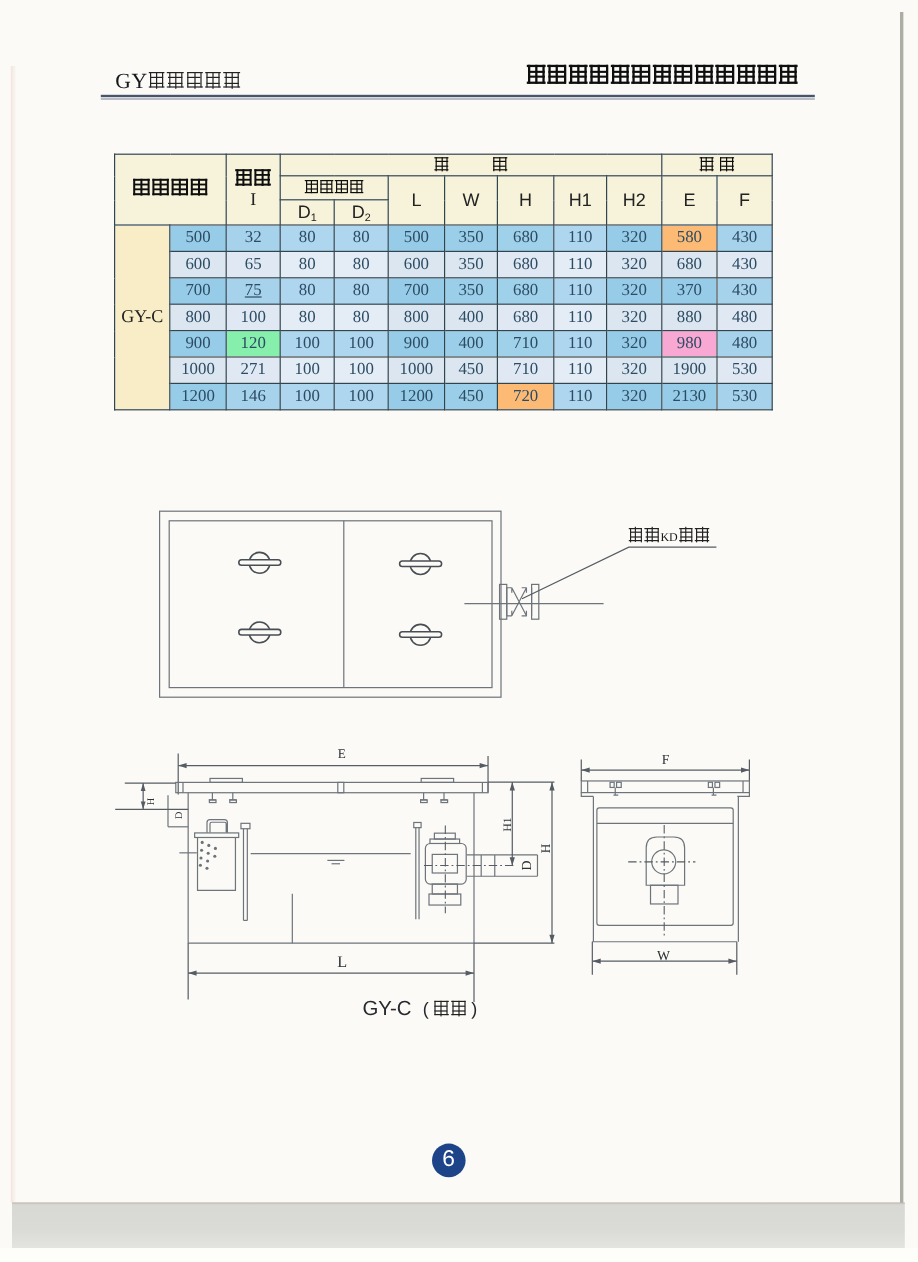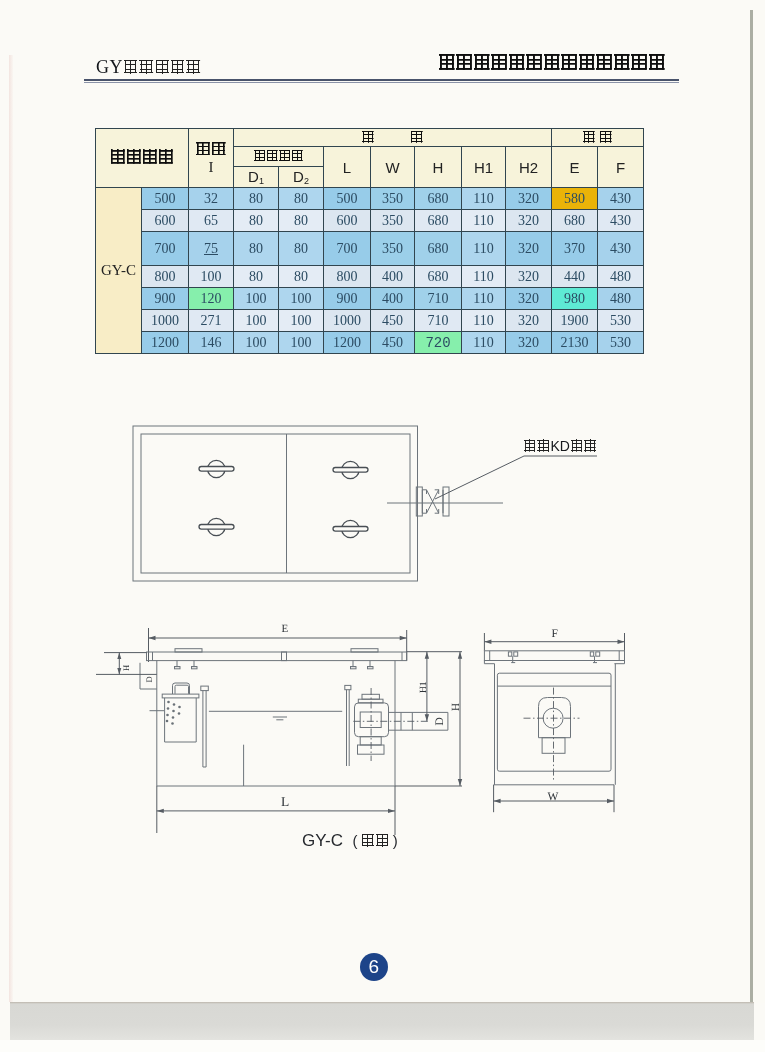--- a/index.html
+++ b/index.html
@@ -97,39 +97,39 @@
   <td class="hd" rowspan="7" style="font-family:'Liberation Serif',serif;font-size:15px;background:#f8edc6;">GY-C</td>
   <td style="background:#97cce9;">500</td>
           <td style="background:#a6d2ec;">32</td>
           <td style="background:#aed6ee;">80</td>
           <td style="background:#aed6ee;">80</td>
           <td style="background:#97cce9;">500</td>
           <td style="background:#9bcfe9;">350</td>
           <td style="background:#a0d1ea;">680</td>
           <td style="background:#aed6ee;">110</td>
           <td style="background:#97cce9;">320</td>
-          <td style="background:#eab308;">580</td>
+          <td style="background:#fdba74;">580</td>
           <td style="background:#a6d2ec;">430</td>
 </tr>
 
 <tr style="height:22px;">
   <td style="background:#dce6f0;">600</td>
           <td style="background:#e0e9f3;">65</td>
           <td style="background:#e4ecf5;">80</td>
           <td style="background:#e4ecf5;">80</td>
           <td style="background:#dce6f0;">600</td>
           <td style="background:#dce6f0;">350</td>
           <td style="background:#e0e9f3;">680</td>
           <td style="background:#e4ecf5;">110</td>
           <td style="background:#dce6f0;">320</td>
           <td style="background:#dce6f0;">680</td>
           <td style="background:#e0e9f3;">430</td>
 </tr>
 
-<tr style="height:34px;">
+<tr style="height:22px;">
   <td style="background:#97cce9;">700</td>
           <td style="background:#a6d2ec;text-decoration:underline;">75</td>
           <td style="background:#aed6ee;">80</td>
           <td style="background:#aed6ee;">80</td>
           <td style="background:#97cce9;">700</td>
           <td style="background:#9bcfe9;">350</td>
           <td style="background:#a0d1ea;">680</td>
           <td style="background:#aed6ee;">110</td>
           <td style="background:#97cce9;">320</td>
           <td style="background:#97cce9;">370</td>
@@ -139,35 +139,35 @@
 <tr style="height:22px;">
   <td style="background:#dce6f0;">800</td>
           <td style="background:#e0e9f3;">100</td>
           <td style="background:#e4ecf5;">80</td>
           <td style="background:#e4ecf5;">80</td>
           <td style="background:#dce6f0;">800</td>
           <td style="background:#dce6f0;">400</td>
           <td style="background:#e0e9f3;">680</td>
           <td style="background:#e4ecf5;">110</td>
           <td style="background:#dce6f0;">320</td>
-          <td style="background:#dce6f0;">440</td>
+          <td style="background:#dce6f0;">880</td>
           <td style="background:#e0e9f3;">480</td>
 </tr>
 
 <tr style="height:22px;">
   <td style="background:#97cce9;">900</td>
           <td style="background:#86efac;">120</td>
           <td style="background:#aed6ee;">100</td>
           <td style="background:#aed6ee;">100</td>
           <td style="background:#97cce9;">900</td>
           <td style="background:#9bcfe9;">400</td>
           <td style="background:#a0d1ea;">710</td>
           <td style="background:#aed6ee;">110</td>
           <td style="background:#97cce9;">320</td>
-          <td style="background:#5eead4;">980</td>
+          <td style="background:#f9a8d4;">980</td>
           <td style="background:#a6d2ec;">480</td>
 </tr>
 
 <tr style="height:22px;">
   <td style="background:#dce6f0;">1000</td>
           <td style="background:#e0e9f3;">271</td>
           <td style="background:#e4ecf5;">100</td>
           <td style="background:#e4ecf5;">100</td>
           <td style="background:#dce6f0;">1000</td>
           <td style="background:#dce6f0;">450</td>
@@ -178,21 +178,21 @@
           <td style="background:#e0e9f3;">530</td>
 </tr>
 
 <tr style="height:22px;">
   <td style="background:#97cce9;">1200</td>
           <td style="background:#a6d2ec;">146</td>
           <td style="background:#aed6ee;">100</td>
           <td style="background:#aed6ee;">100</td>
           <td style="background:#97cce9;">1200</td>
           <td style="background:#9bcfe9;">450</td>
-          <td style="background:#86efac;font-family:Liberation Mono, monospace;">720</td>
+          <td style="background:#fdba74;">720</td>
           <td style="background:#aed6ee;">110</td>
           <td style="background:#97cce9;">320</td>
           <td style="background:#97cce9;">2130</td>
           <td style="background:#a6d2ec;">530</td>
 </tr>
 </tbody>
     </table>
 </div>
 
 <svg class="abs" style="left:0;top:400px;" width="765" height="460" viewBox="0 400 765 460" fill="none" stroke="#6d747b" stroke-width="1" font-family="'Liberation Sans',sans-serif" text-rendering="geometricPrecision">
@@ -421,18 +421,18 @@
 <g stroke="#565c63">
 <line x1="493.6" y1="784.8" x2="493.6" y2="812.2"></line>
 <line x1="614" y1="784.8" x2="614" y2="812.2"></line>
 <line x1="493.6" y1="801" x2="614" y2="801"></line>
 <path d="M493.6 801 l7 -2.2 v4.4 z M614 801 l-7 -2.2 v4.4 z" fill="#565c63" stroke="none"></path>
 </g>
 
 <text x="547.5" y="800" font-size="11.5" font-family="'Liberation Serif',serif" fill="#2e3338" stroke="none">W</text>
 </svg>
 
-<div class="abs" style="left:523px;top:438px;font-size:14px;color:#16181c;"><span class="cj"></span><span class="cj"></span><span style="font-family:Liberation Sans, sans-serif;font-size:14px;">KD</span><span class="cj"></span><span class="cj"></span></div>
+<div class="abs" style="left:523px;top:438px;font-size:14px;color:#16181c;"><span class="cj"></span><span class="cj"></span><span style="font-family:Liberation Serif, serif;font-size:10px;">KD</span><span class="cj"></span><span class="cj"></span></div>
 
 <div class="abs" style="left:302px;top:831px;font-size:17px;color:#26292e;font-family:'Liberation Sans',sans-serif;">GY-C&nbsp;&nbsp;<span style="font-size:15px;">( <span class="cj"></span><span class="cj"></span> )</span></div>
 
 <div class="abs" style="left:359.6px;top:953px;width:28.4px;height:28.4px;border-radius:50%;background:#1d4489;"></div>
 <div class="abs" style="left:359.6px;top:953px;width:28.4px;text-align:center;font-size:19px;line-height:28.4px;color:#fff;">6</div>
 
 </body></html>

